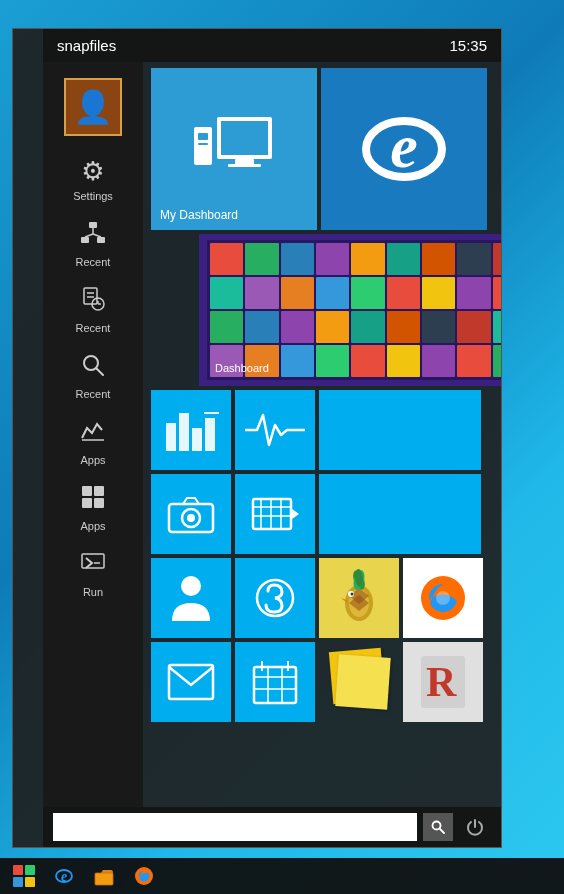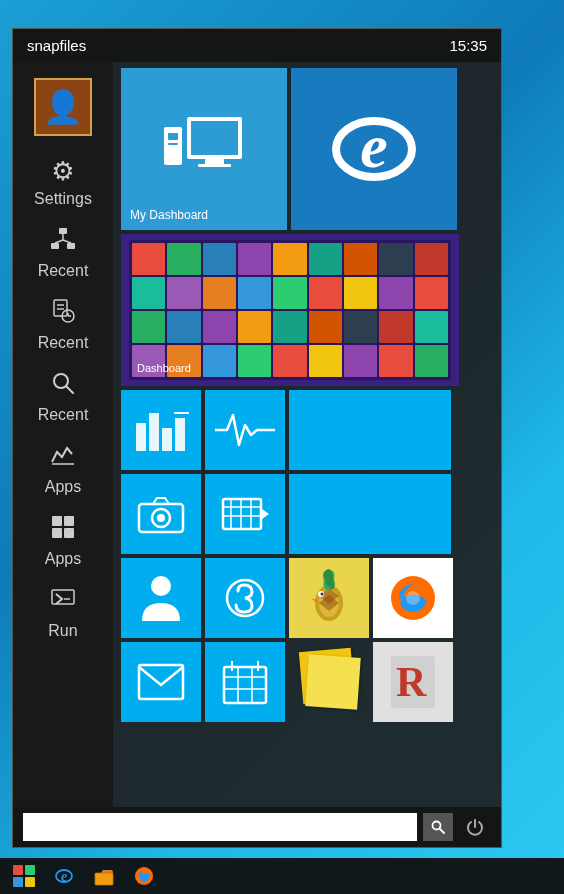--- a/index.html
+++ b/index.html
@@ -24,20 +24,21 @@
     .start-menu {
       position: absolute;
       top: 28px;
       left: 12px;
       width: 490px;
       height: 820px;
       background: rgba(30, 30, 30, 0.92);
       border: 1px solid #555;
       display: flex;
       flex-direction: column;
+      padding-left: 30px;
     }
 
     
     .header {
       display: flex;
       justify-content: space-between;
       align-items: center;
       padding: 8px 14px;
       background: rgba(20,20,20,0.95);
     }
@@ -104,21 +105,21 @@
       color: #f0c060;
       font-size: 32px;
     }
 
     .sidebar-icon {
       font-size: 26px;
       color: #ccc;
       margin-bottom: 3px;
     }
     .sidebar-label {
-      font-size: 16px;
+      font-size: 11px;
       color: #ccc;
     }
 
     
     .tiles-area {
       flex: 1;
       display: flex;
       flex-direction: column;
       padding: 6px 8px;
       gap: 4px;
@@ -426,21 +427,21 @@
           <div class="ie-tile">
             <svg width="100" height="100" viewBox="0 0 100 100">
 
               <ellipse cx="50" cy="50" rx="38" ry="28" fill="none" stroke="white" stroke-width="8"></ellipse>
               <text x="50" y="68" text-anchor="middle" font-family="serif" font-style="italic" font-size="62" fill="white" font-weight="bold">e</text>
             </svg>
           </div>
         </div>
 
         <div class="row2">
-          <div class="tile dashboard-tile" style="width:338px;height:152px;">
+          <div class="tile dashboard-tile" style="width:338px;height:152px;margin-left:48px;">
             <div style="width:100%;height:100%;overflow:hidden;position:relative;">
 
               <div style="display:grid;grid-template-columns:repeat(9,1fr);grid-template-rows:repeat(4,1fr);gap:2px;width:100%;height:100%;padding:3px;background:#2a1560;">
                 <div style="background:#e74c3c;border-radius:1px;"></div>
                 <div style="background:#27ae60;border-radius:1px;"></div>
                 <div style="background:#2980b9;border-radius:1px;"></div>
                 <div style="background:#8e44ad;border-radius:1px;"></div>
                 <div style="background:#f39c12;border-radius:1px;"></div>
                 <div style="background:#16a085;border-radius:1px;"></div>
                 <div style="background:#d35400;border-radius:1px;"></div>

